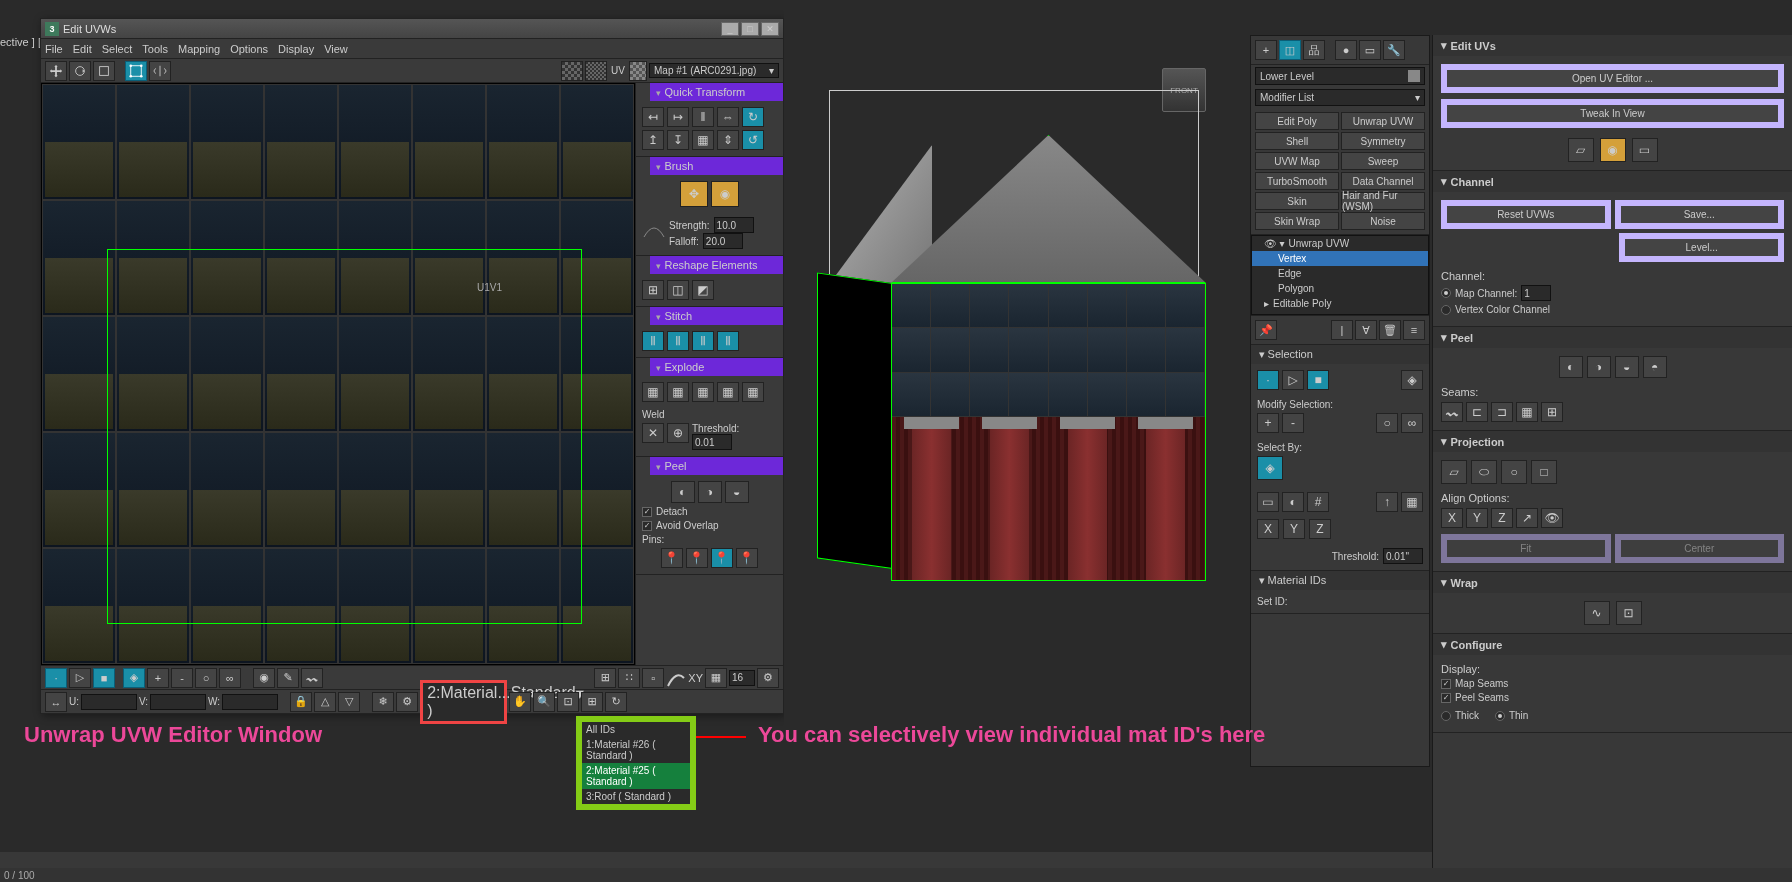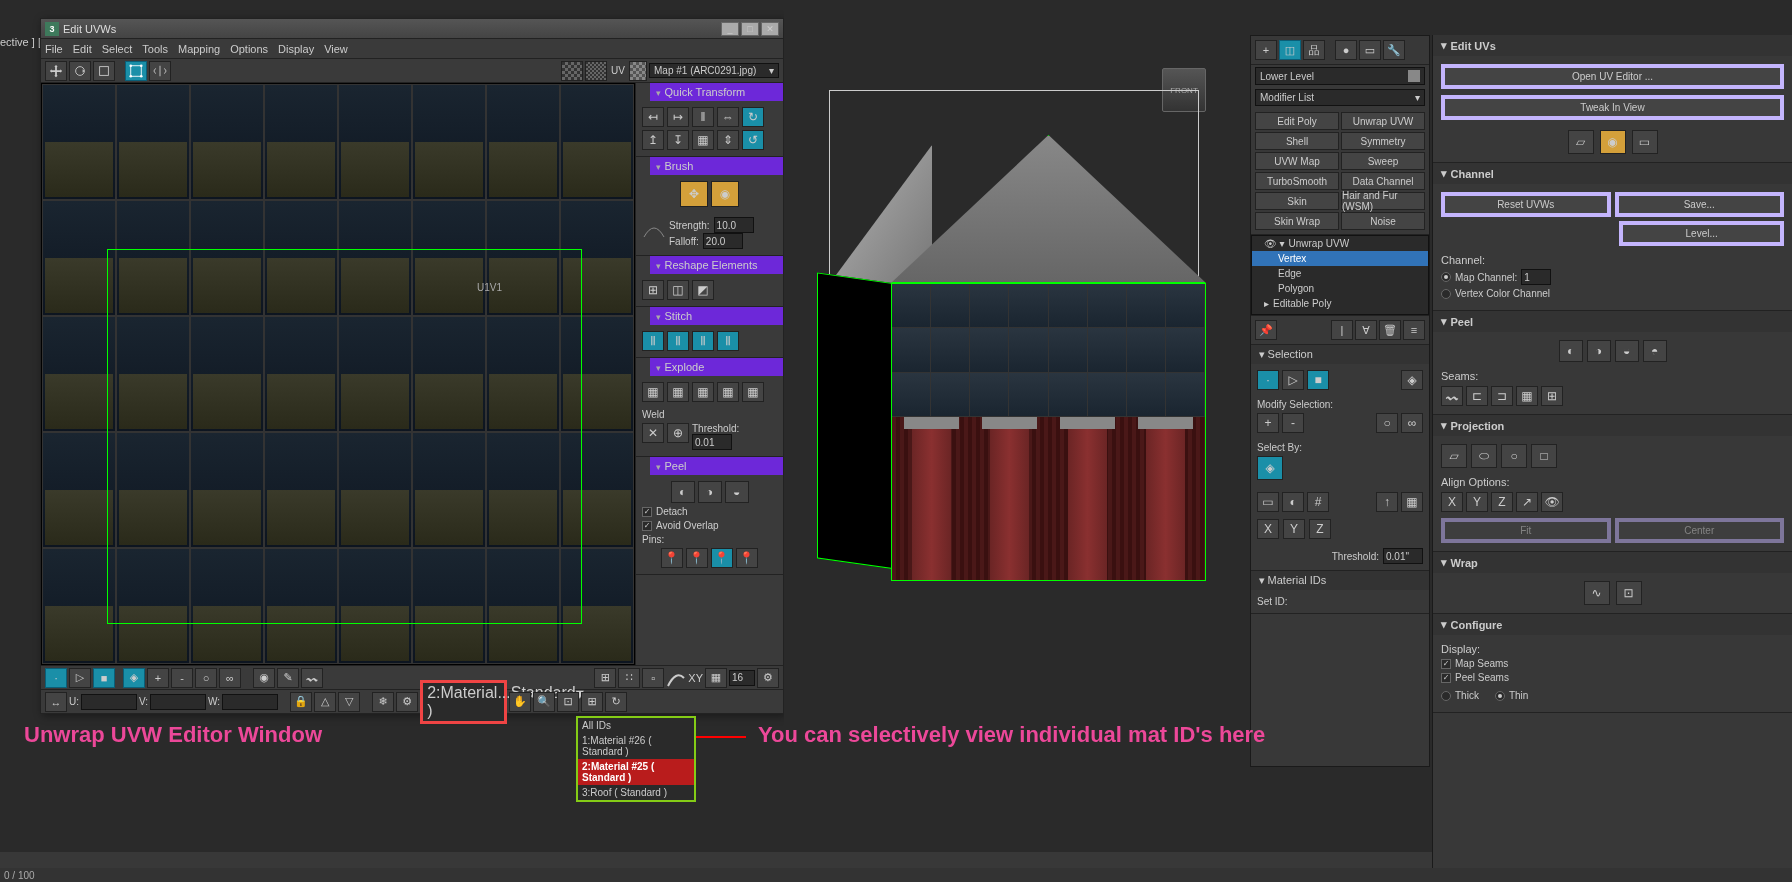--- a/index.html
+++ b/index.html
@@ -68,34 +68,34 @@
 .mod-icons { display:flex; gap:2px; padding:4px; border-bottom:1px solid #222; border-top:1px solid #222;}
 .mr { border-bottom:1px solid #222;}
 .mr-hdr { padding:3px 8px; font-size:11px; background:#333; cursor:pointer;}
 .mr-body { padding:6px; display:flex; flex-wrap:wrap; gap:3px; align-items:center;}
 
 
 .cmd-panel { position:absolute; right:0; top:35px; width:360px; bottom: 12px; background:#383838; border-left:1px solid #1a1a1a; overflow-y:auto;}
 .cr { border-bottom:1px solid #222;}
 .cr-hdr { padding:4px 8px; font-size:11px; font-weight:bold; background:#333; cursor:pointer; display:flex; align-items:center; gap:4px;}
 .cr-body { padding:8px; }
-.cbtn { background:#444; border:4px solid #c4b5fd; padding:3px 8px; font-size:10px; cursor:pointer; display:inline-block;}
+.cbtn { background:#444; border:6px solid #c4b5fd; padding:3px 8px; font-size:10px; cursor:pointer; display:inline-block;}
 .radio-row { display:flex; align-items:center; gap:4px; font-size:10px; margin:3px 0;}
 .radio { width:10px; height:10px; border-radius:50%; border:1px solid #666; background:#2a2a2a; display:inline-block;}
 .radio.on::after { content:''; display:block; width:4px; height:4px; background:#ccc; border-radius:50%; margin:2px;}
 .check { width:10px; height:10px; border:1px solid #666; background:#2a2a2a; display:inline-flex;align-items:center;justify-content:center;font-size:8px;color:#ccc;}
 
 
 .annot { position:absolute; color:#ec4899; font-weight:bold; font-size:22px; font-family: Arial,sans-serif; }
 .arrow-red { position:absolute; color:#ff0000; }
 
 
-.mat-dropdown { position:absolute; left: 576px; top: 716px; width: 120px; background:#2a2a2a; border:2px solid #84cc16; font-size:10px; z-index:100;}
+.mat-dropdown { position:absolute; left: 576px; top: 716px; width: 120px; background:#2a2a2a; border:6px solid #84cc16; font-size:10px; z-index:100;}
 .mat-dropdown .opt { padding:2px 4px; cursor:pointer;}
-.mat-dropdown .opt.sel { background:#b91c1c; color:#fff;font-weight:bold;}
+.mat-dropdown .opt.sel { background:#15803d; color:#fff;}
 
 
 .status { position:absolute; left:0; bottom:0; right:0; height:14px; background:#333; font-size:10px; color:#aaa; padding:0 4px; display:flex; align-items:center;}
 .status-bar2 { position:absolute; left:0; bottom:14px; right:360px; height:16px; background:#383838;}
 .tri::before { content:'▸'; font-size:9px; color:#aaa;}
 .tri.dn::before { content:'▾';}
 </style>
 </head>
 <body>
 

